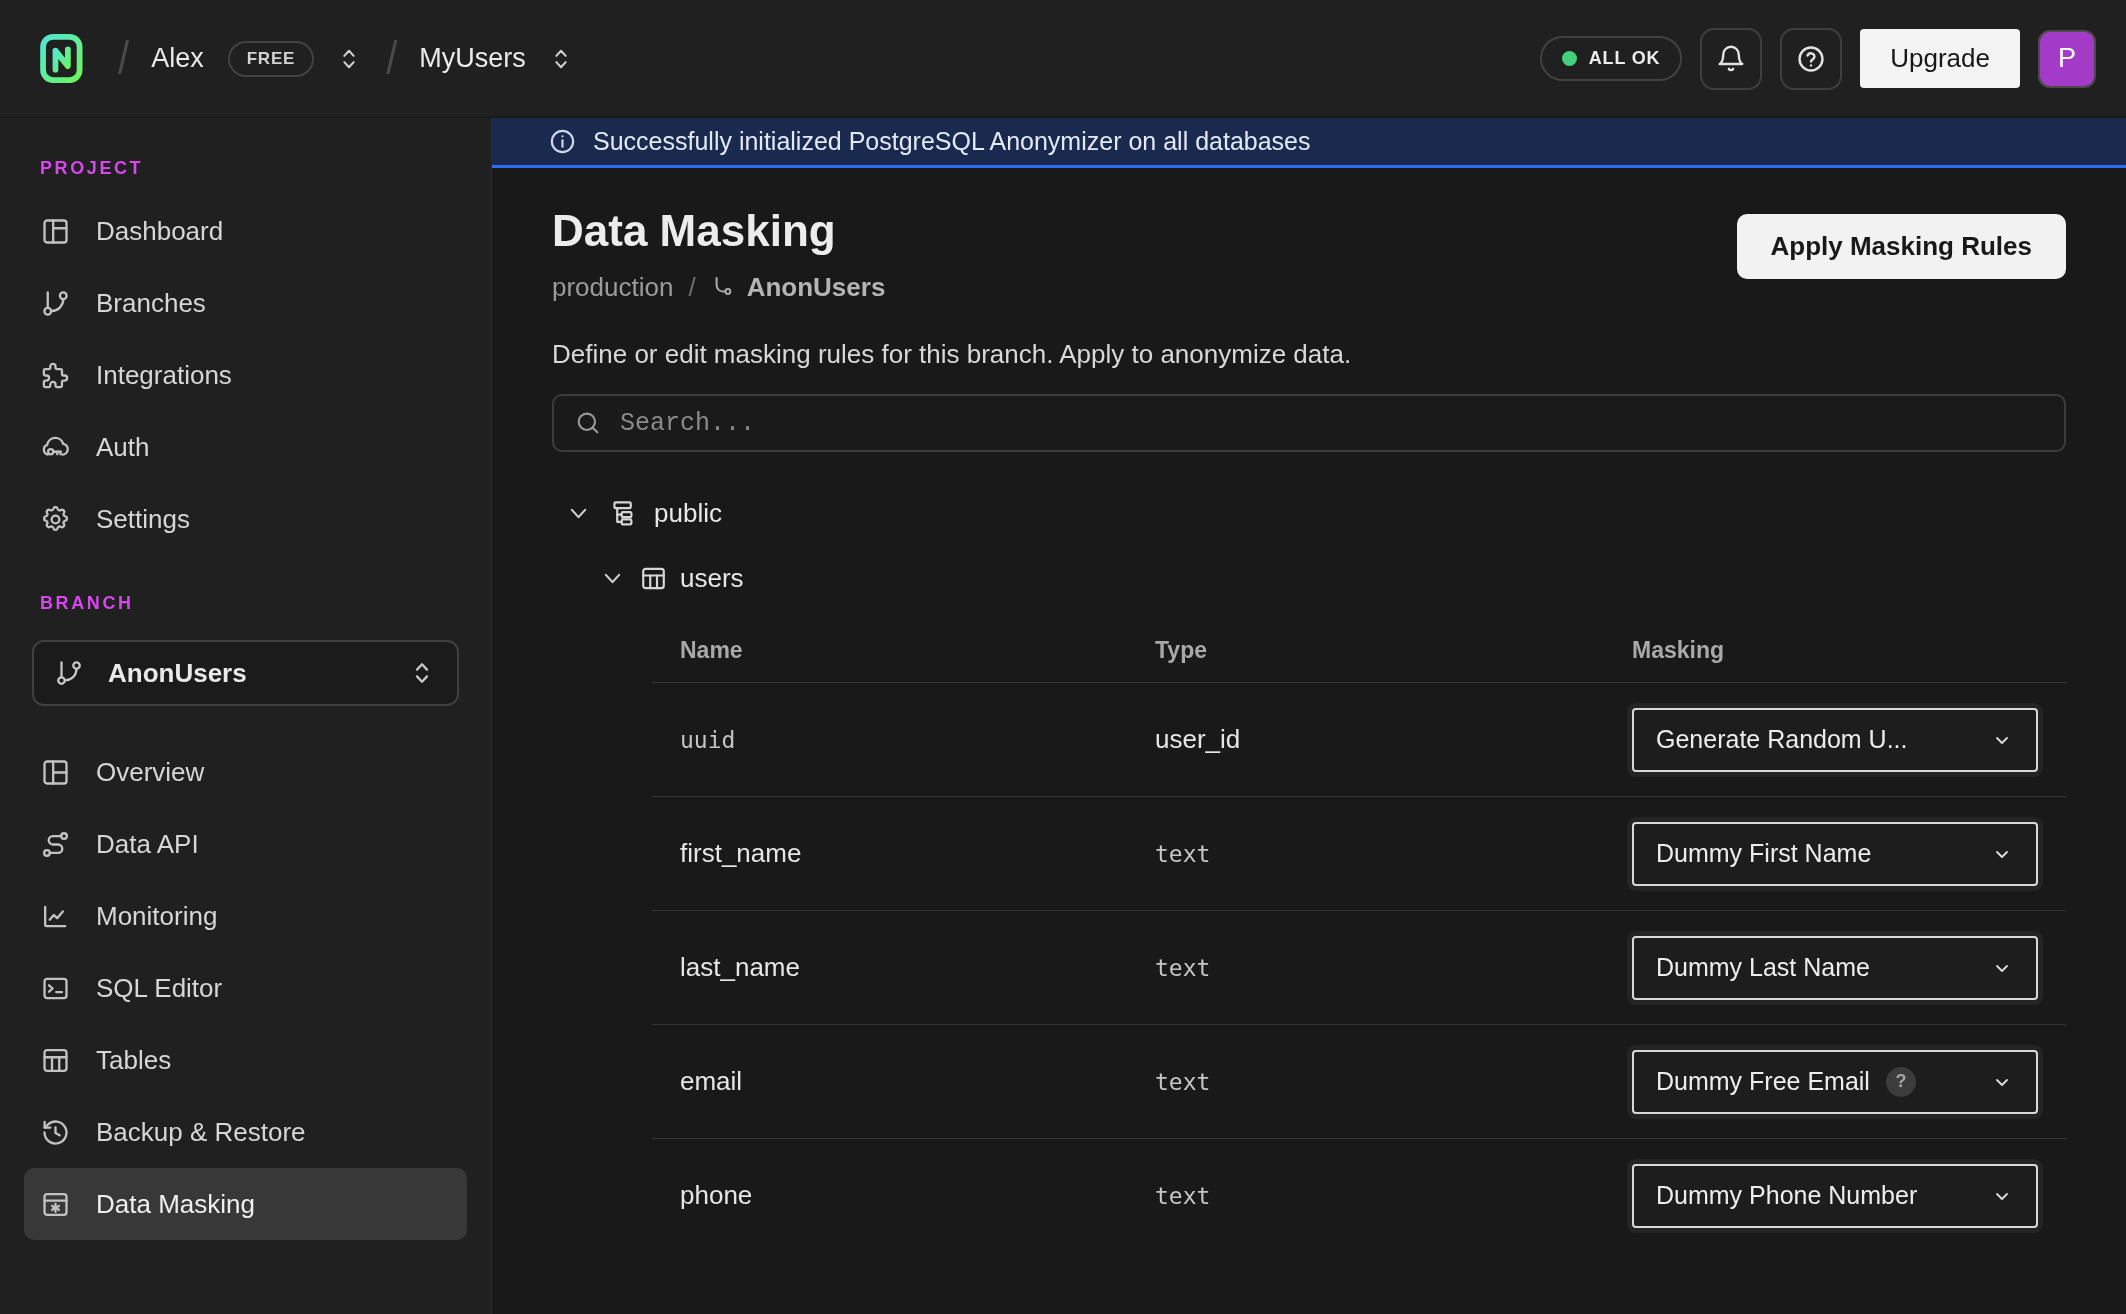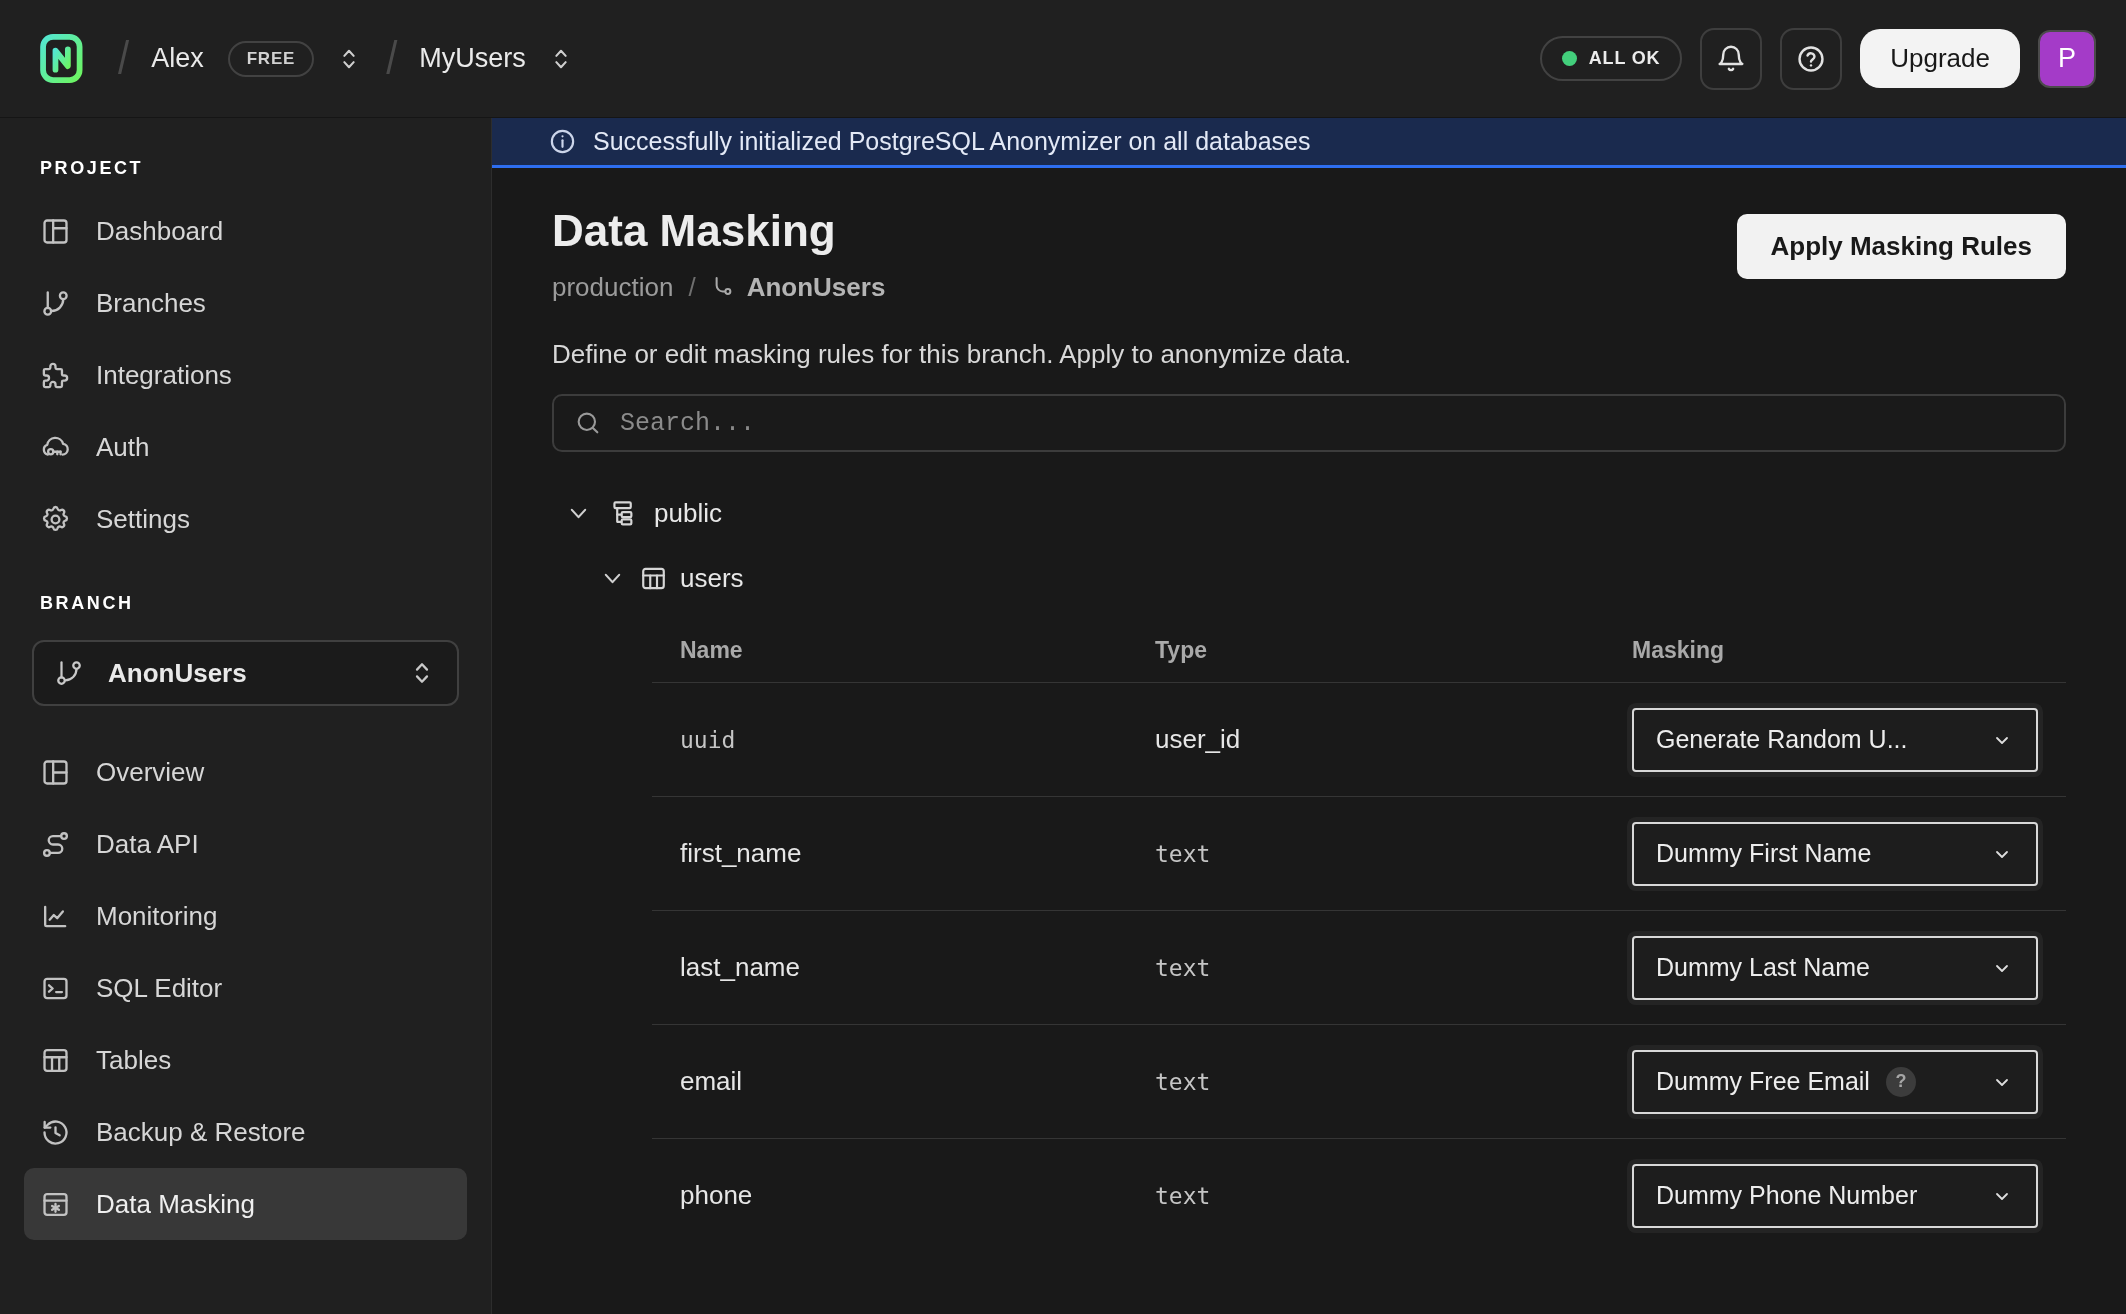--- a/index.html
+++ b/index.html
@@ -21,28 +21,28 @@
   .org-name,.proj-name{ font-size:27px; color:#eaeaea; font-weight:400; }
   .pill{ display:inline-flex; align-items:center; border:2px solid #424242; border-radius:999px; }
   .free-pill{ padding:6px 17px; font-size:17px; font-weight:700; color:#d2d2d2; letter-spacing:.8px; margin-left:4px; }
   .updown{ width:30px; height:30px; color:#cfcfcf; display:flex; align-items:center; justify-content:center; }
   .topbar-right{ margin-left:auto; display:flex; align-items:center; gap:18px; }
   .allok-pill{ padding:10px 20px; gap:12px; font-size:18px; font-weight:700; color:#ececec; letter-spacing:.8px; }
   .status-dot{ width:15px; height:15px; border-radius:50%; background:#43cf7c; }
   .icon-btn{ width:62px; height:62px; border:2px solid #3e3e3e; border-radius:14px; background:transparent;
     display:flex; align-items:center; justify-content:center; color:#e2e2e2; }
   .upgrade-btn{ background:#f3f3f3; color:#181818; font-size:26px; font-weight:500; padding:14px 30px;
-    border:none; border-radius:20px; font-family:inherit; }
+    border:none; border-radius:4px; font-family:inherit; }
   .avatar{ width:58px; height:58px; background:#a43bc8; border:2px solid #4b4b4b; border-radius:12px;
     display:flex; align-items:center; justify-content:center; color:#fff; font-size:27px; font-weight:500; }
 
   
   .shell{ display:flex; height:1196px; }
   .sidebar{ width:492px; background:#202020; border-right:1px solid #2d2d2d; padding:28px 24px 0; flex-shrink:0; }
-  .section-label{ font-size:18px; font-weight:700; letter-spacing:2.6px; color:#ffffff; padding:12px 16px 16px; }
+  .section-label{ font-size:18px; font-weight:700; letter-spacing:2.6px; color:#d946ef; padding:12px 16px 16px; }
   .nav-item{ display:flex; align-items:center; gap:25px; height:72px; padding:0 16px; border-radius:10px;
     font-size:26px; color:#d6d6d6; cursor:default; }
   .nav-item .ic{ width:31px; height:31px; color:#c2c2c2; flex-shrink:0; }
   .nav-item.active{ background:#383838; color:#efefef; }
   .branch-selector{ display:flex; align-items:center; gap:24px; height:66px; border:2px solid #404040;
     border-radius:12px; background:#1b1b1b; padding:0 20px; margin:10px 8px 30px; font-size:26px; font-weight:600; color:#e9e9e9; }
   .branch-selector .ic{ width:30px; height:30px; color:#c9c9c9; }
   .branch-selector .updown{ margin-left:auto; }
   .branch-gap{ height:26px; }
 

